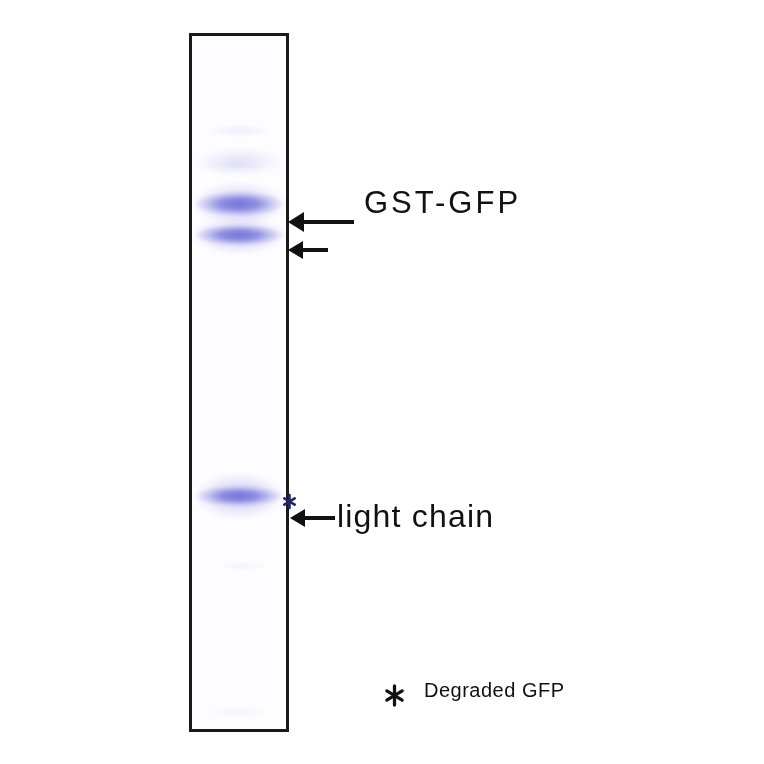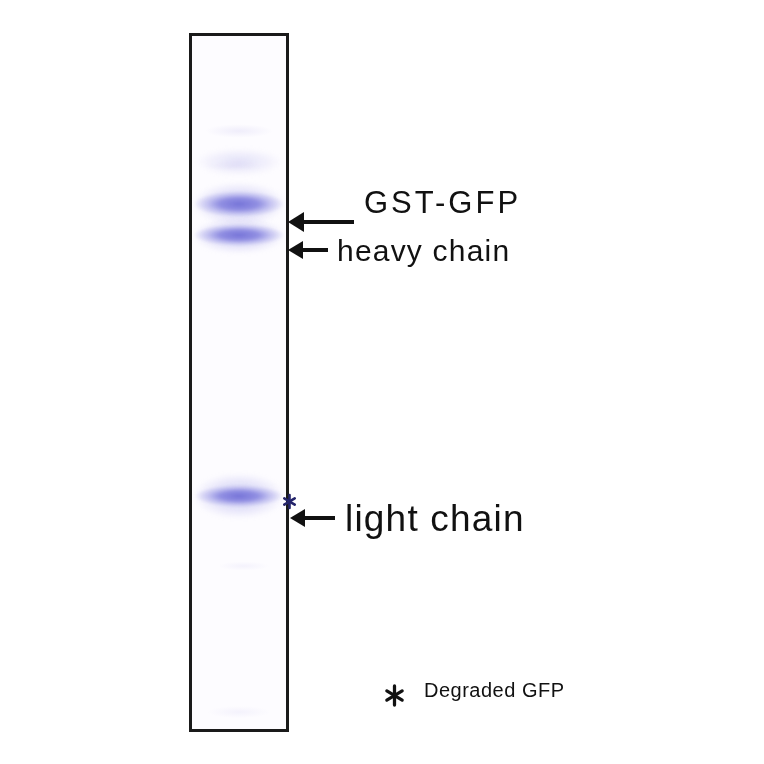--- a/index.html
+++ b/index.html
@@ -70,21 +70,21 @@
   #arrow1-head { left: 288px; top: 212px; border-width: 10px 16px 10px 0; }
   #arrow2-line { left: 300px; top: 248px; width: 28px; }
   #arrow2-head { left: 288px; top: 241px; border-width: 9px 15px 9px 0; }
   #arrow3-line { left: 303px; top: 516px; width: 32px; }
   #arrow3-head { left: 290px; top: 509px; border-width: 9px 15px 9px 0; }
 
   
   .fig-label { position: absolute; white-space: nowrap; line-height: 1.1; }
   #label-gst      { left: 364px; top: 186px; font-size: 31px; letter-spacing: 3px; }
   #label-heavy    { left: 337px; top: 234px; font-size: 30px; letter-spacing: 1.2px; }
-  #label-light    { left: 345px; top: 499px; font-size: 37px; letter-spacing: 1.2px; }
+  #label-light    { left: 337px; top: 499px; font-size: 32px; letter-spacing: 1.2px; }
   #label-degraded { left: 424px; top: 679px; font-size: 20px; letter-spacing: 0.5px; }
 
   .asterisk { position: absolute; }
   #band-asterisk   { left: 283px; top: 493px; width: 13px; height: 17px; z-index: 3; }
   #legend-asterisk { left: 384px; top: 684px; width: 21px; height: 23px; }
 </style>
 </head>
 <body>
 
 <div class="stage">
@@ -98,21 +98,20 @@
     <div class="band halo  b-lgt-h"></div>
     <div class="band core  b-lgt-c"></div>
   </div>
 
   <div class="arrow-line" id="arrow1-line"></div>
   <div class="arrow-head" id="arrow1-head"></div>
   <div class="fig-label" id="label-gst">GST-GFP</div>
 
   <div class="arrow-line" id="arrow2-line"></div>
   <div class="arrow-head" id="arrow2-head"></div>
-  <div class="fig-label" id="label-heavy">heavy chain</div>
 
   <svg class="asterisk" id="band-asterisk" viewBox="0 0 20 24">
     <g stroke="#24246b" stroke-width="4" stroke-linecap="round">
       <line x1="10" y1="2" x2="10" y2="22"></line>
       <line x1="2" y1="7.2" x2="18" y2="16.8"></line>
       <line x1="2" y1="16.8" x2="18" y2="7.2"></line>
     </g>
   </svg>
   <div class="arrow-line" id="arrow3-line"></div>
   <div class="arrow-head" id="arrow3-head"></div>

